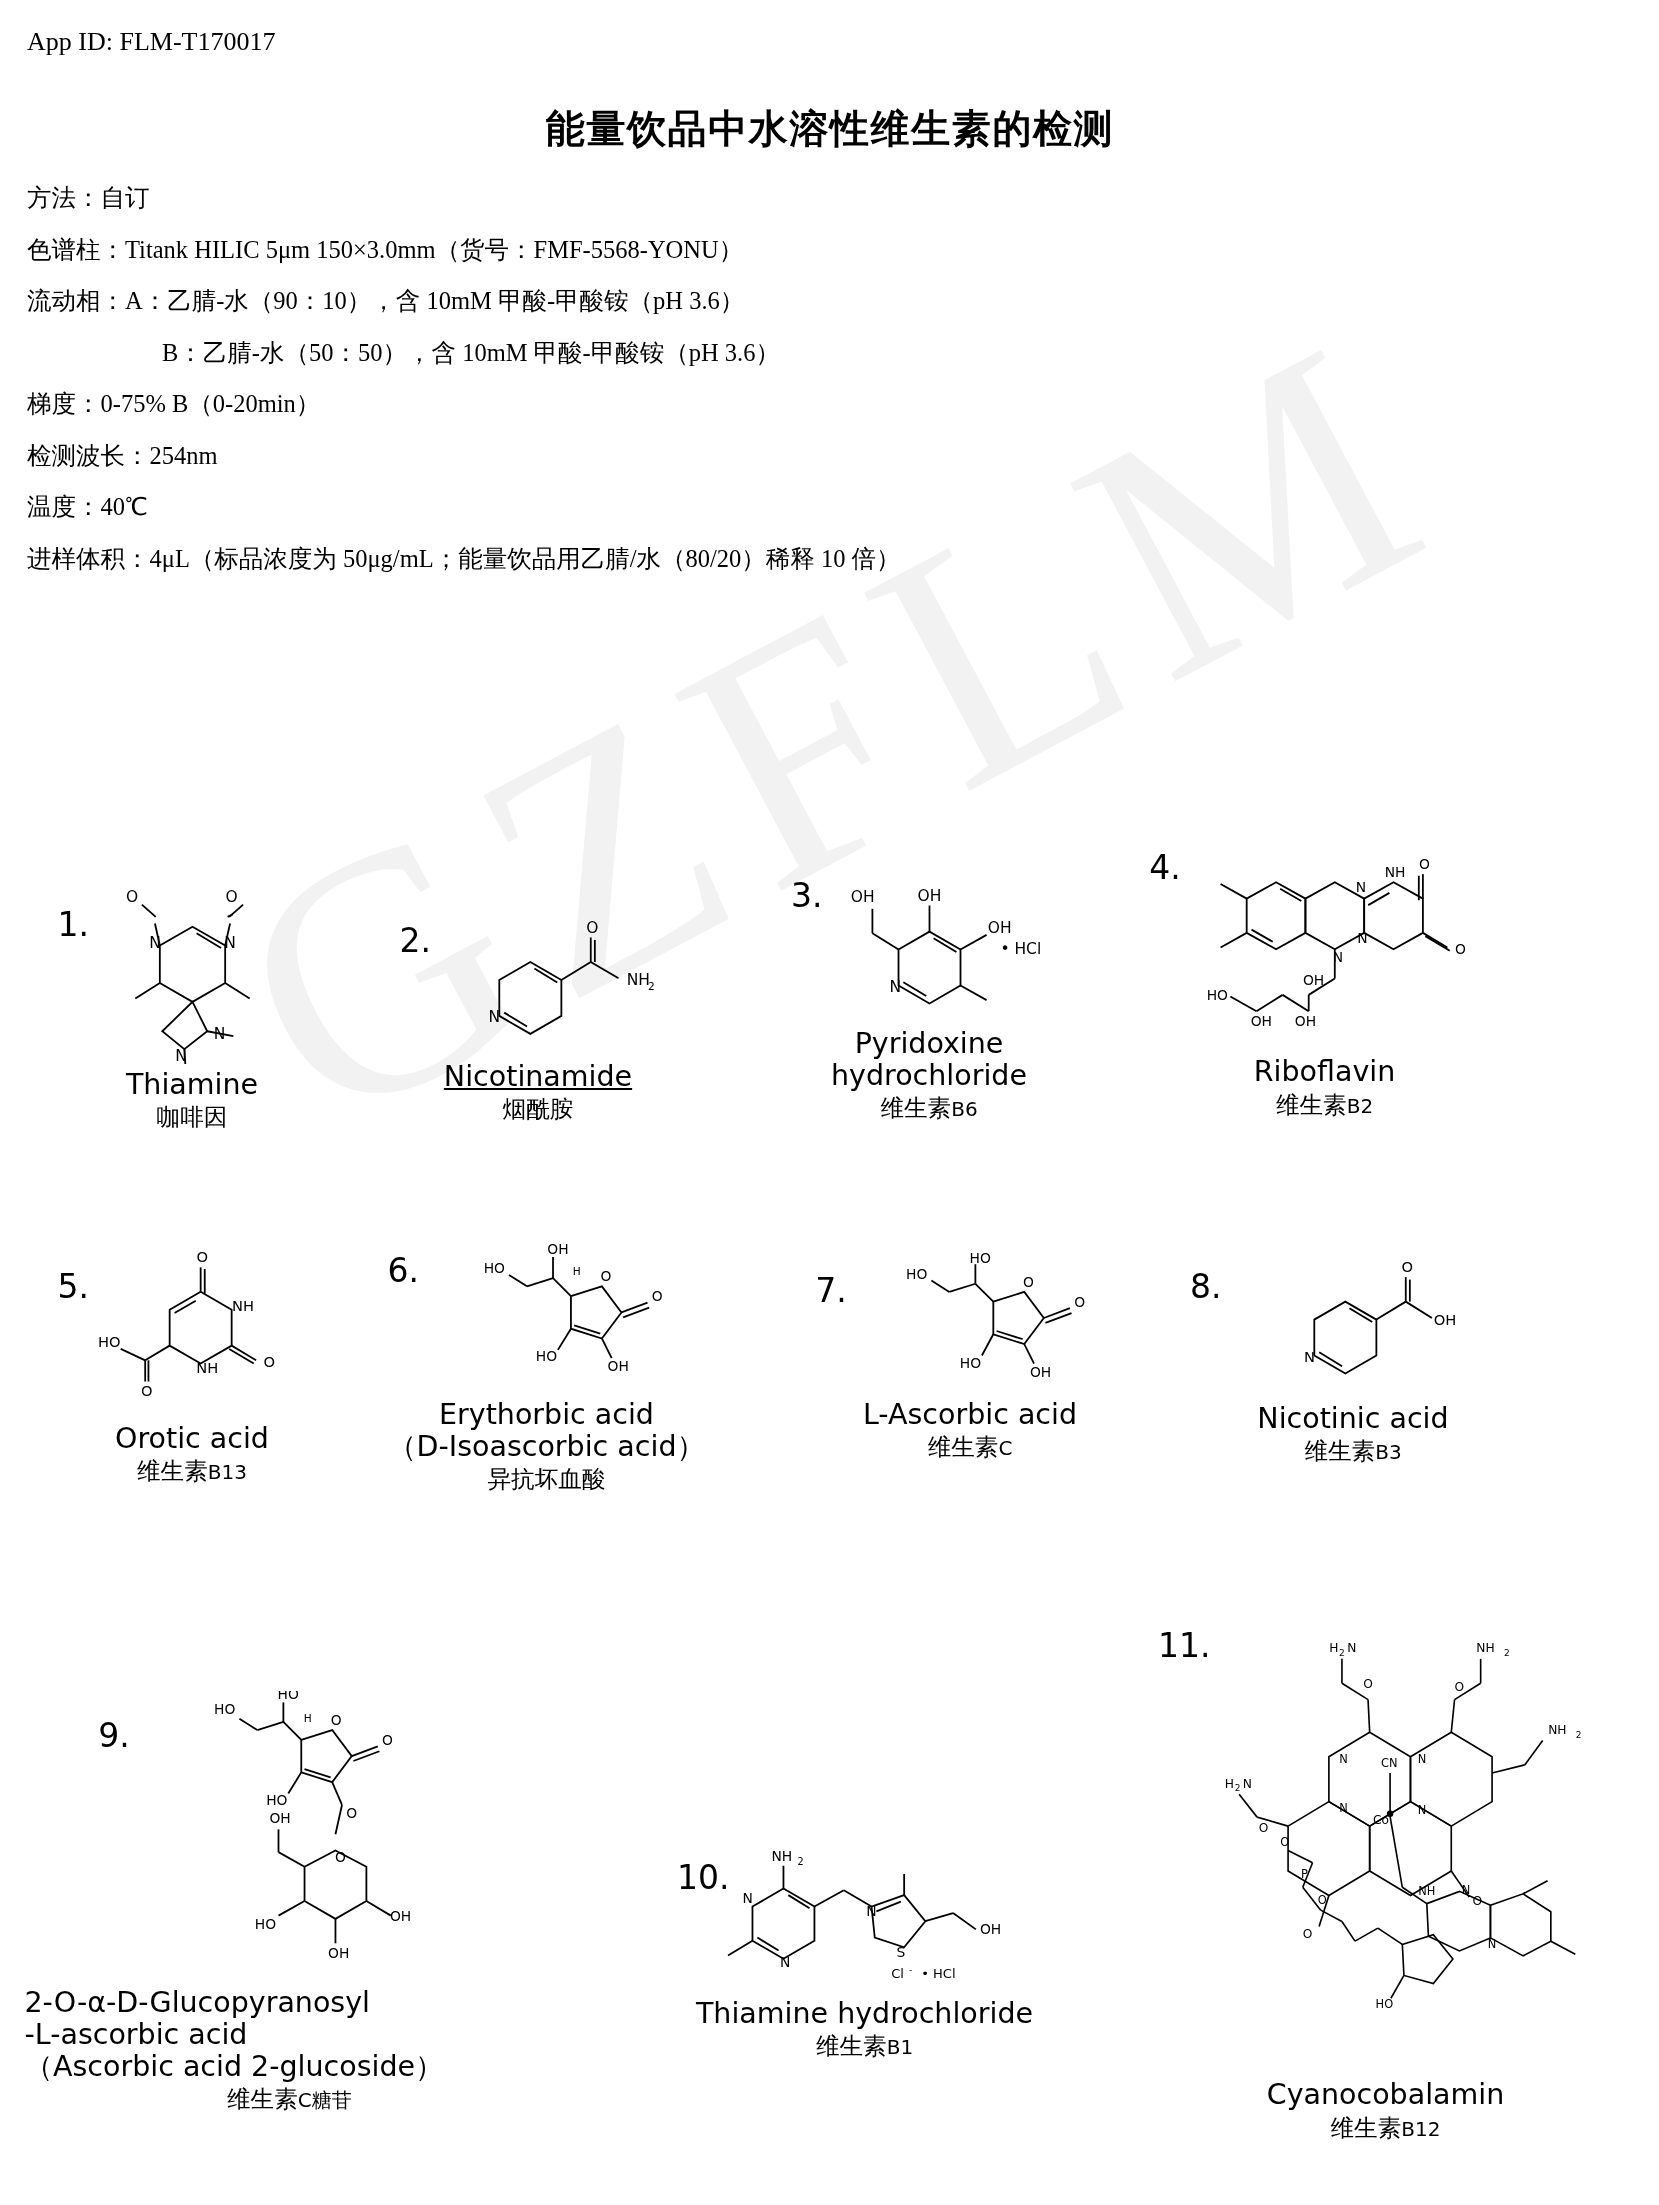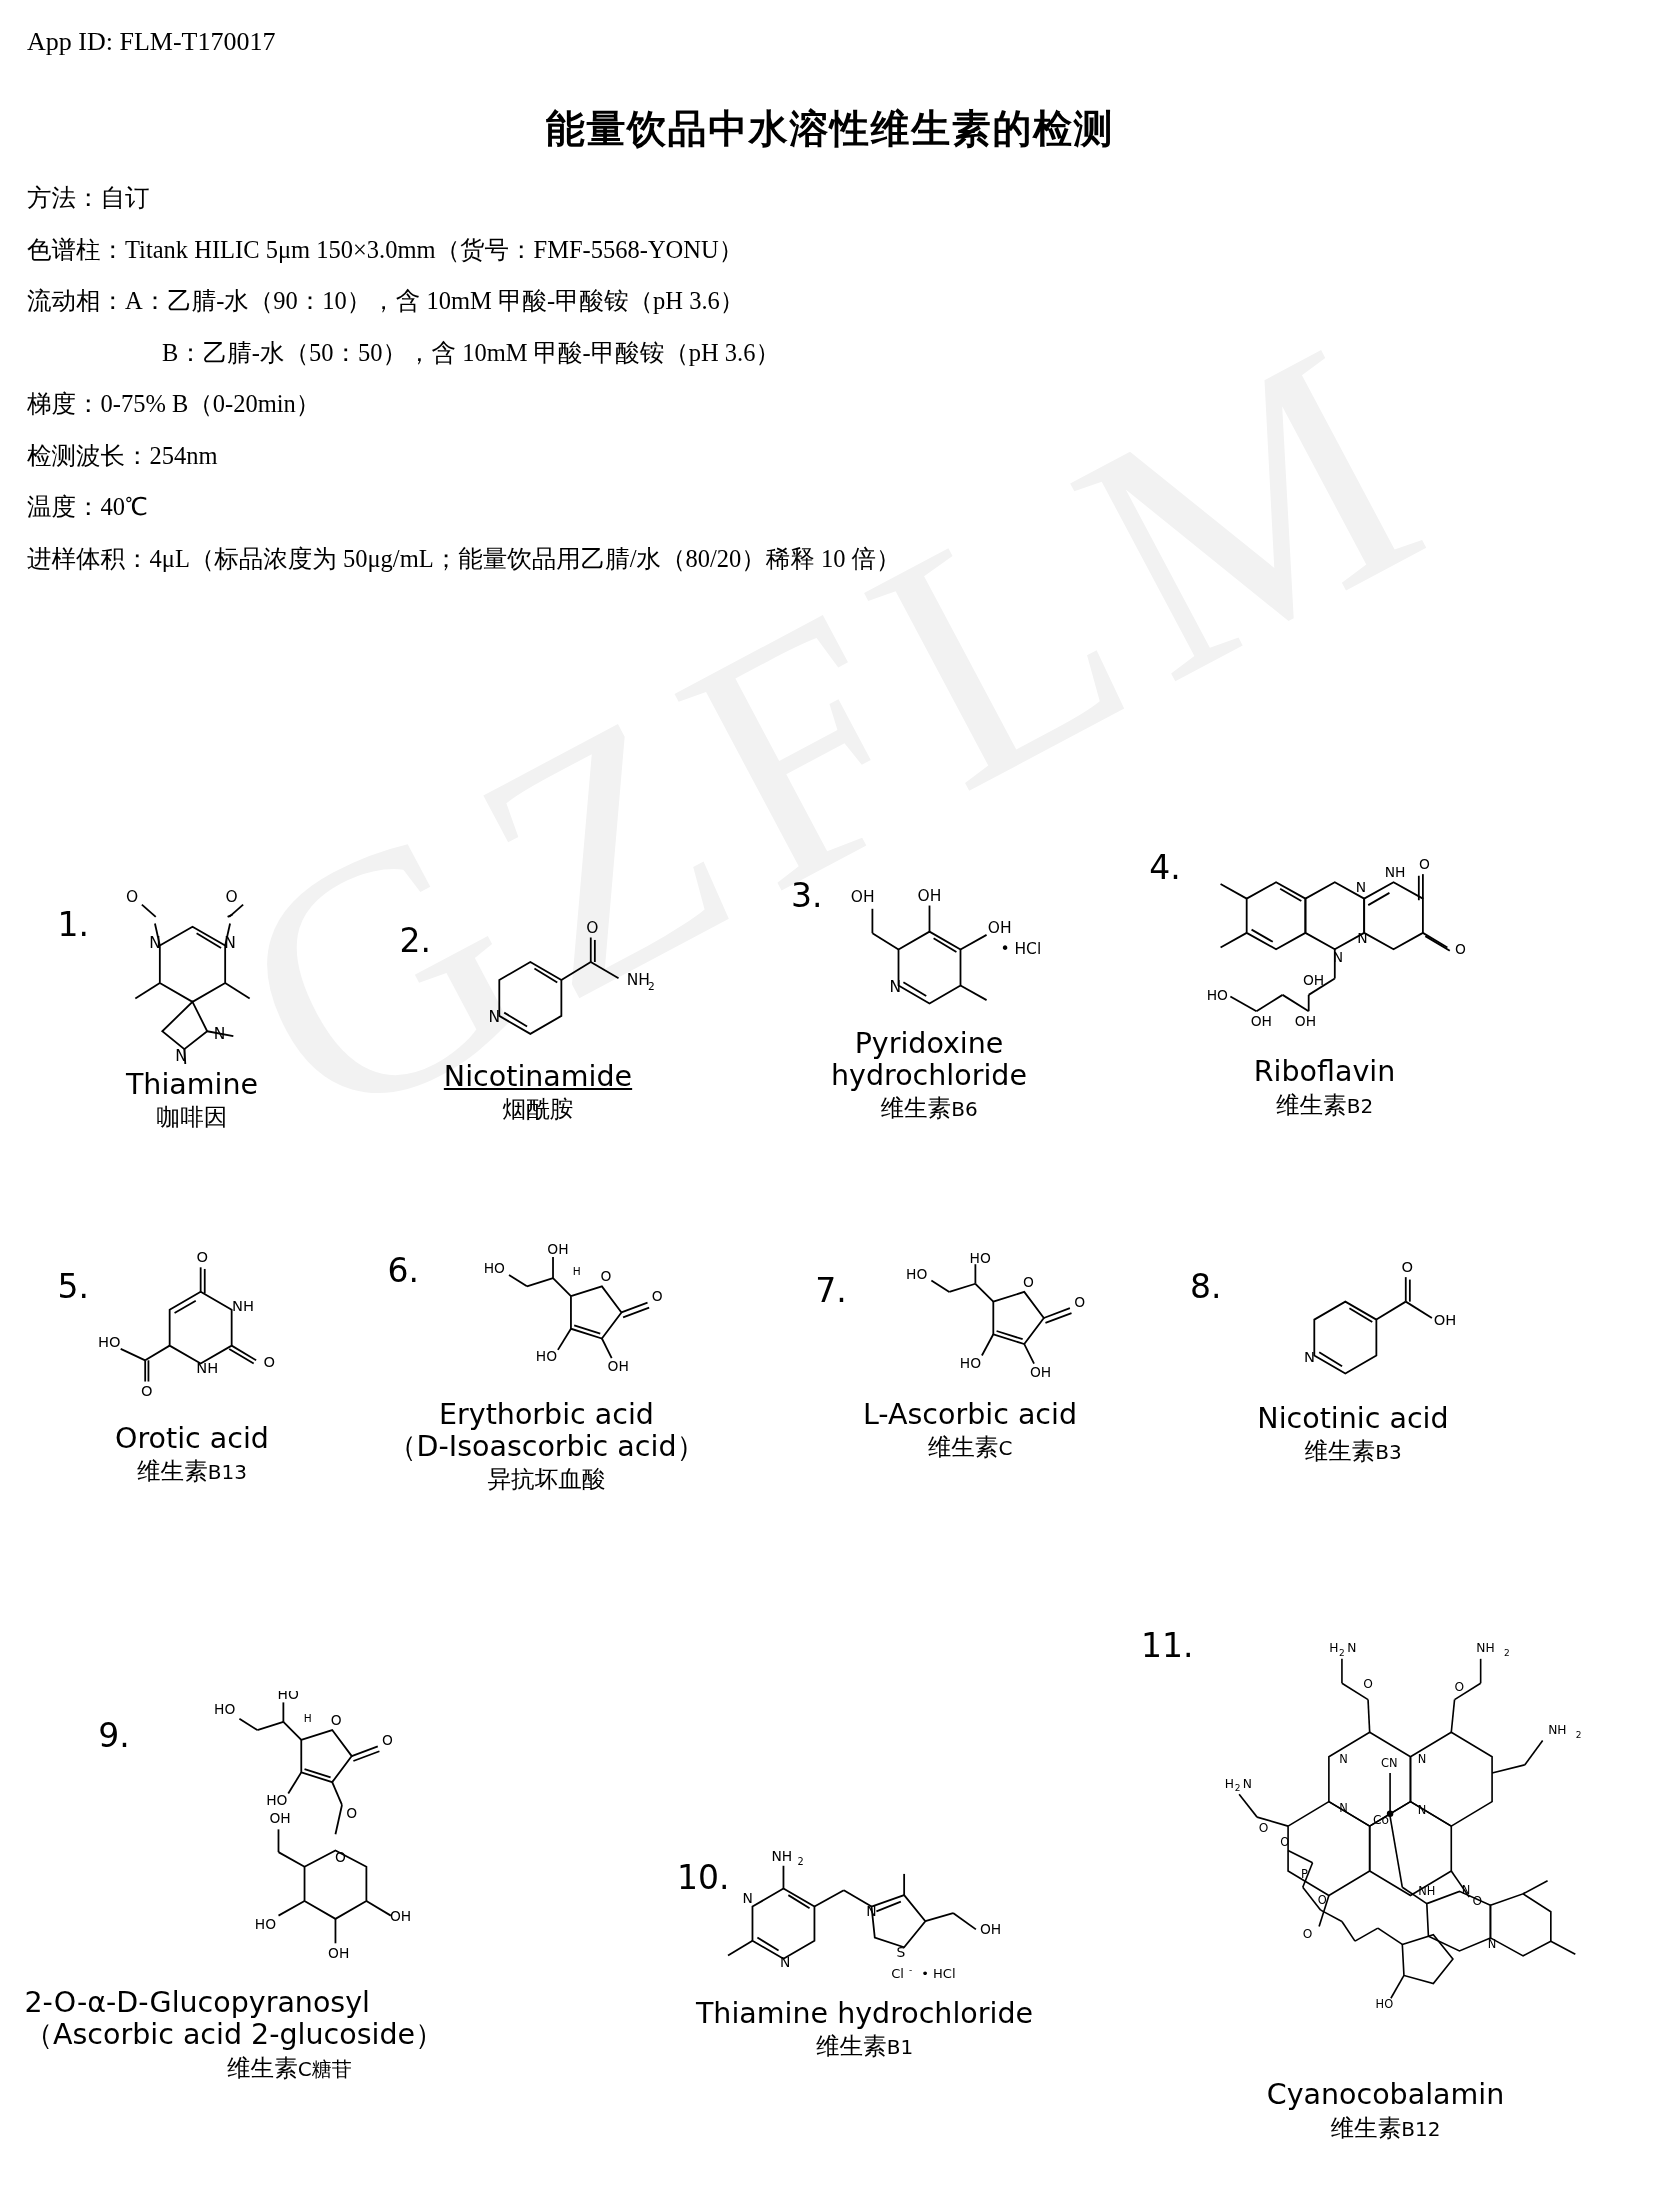--- a/index.html
+++ b/index.html
@@ -445,20 +445,21 @@
                 <text x="204" y="162" text-anchor="middle">OH</text>
                 <text x="186" y="292" text-anchor="middle">HO</text>
                 <text x="276" y="328" text-anchor="middle">OH</text>
                 <text x="352" y="282" text-anchor="middle">OH</text>
                 <text x="278" y="210" text-anchor="middle">O</text>
                 <text x="238" y="38" text-anchor="middle" font-size="13">H</text>
               </g>
             </svg>
           </div>
           <div class="name-en" style="margin-top:3.3px; text-align:left; padding-left:8.2px;">2-O-α-D-Glucopyranosyl</div>
+          <div class="name-en" style="text-align:left; padding-left:8.2px;">-L-ascorbic acid</div>
           <div class="name-en" style="text-align:left; padding-left:8.2px;">（Ascorbic acid 2-glucoside）</div>
           <div class="name-cn" style="text-align:center; padding-left:8.2px;">
             <span>维生素</span><span class="sub">C糖苷</span>
           </div>
         </div>
 
         <div class="cell" style="left:620px; top:196px; width:489px;">
           <div class="num" style="left:57px; top:20.4px;">10.</div>
           <div class="struct">
             <svg width="424" height="155" viewBox="0 0 520 190">
@@ -494,21 +495,21 @@
               </g>
             </svg>
           </div>
           <div class="name-en" style="margin-top:4.9px;">Thiamine hydrochloride</div>
           <div class="name-cn">
             <span>维生素</span><span class="sub">B1</span>
           </div>
         </div>
 
         <div class="cell" style="left:1141px; top:-24.5px; width:489px;">
-          <div class="num" style="left:0px; top:8.2px;">11.</div>
+          <div class="num" style="left:17px; top:8.2px;">11.</div>
           <div class="struct">
             <svg width="408" height="457" viewBox="0 0 500 560">
               <g stroke="#000" stroke-width="2" fill="none">
 
                 <polygon points="180,170 230,140 280,170 280,225 230,255 180,225"></polygon>
                 <polygon points="280,170 330,140 380,170 380,225 330,255 280,225"></polygon>
                 <polygon points="180,225 230,255 230,310 180,340 130,310 130,255"></polygon>
                 <polygon points="280,225 330,255 330,310 280,340 230,310 230,255"></polygon>
                 <circle cx="255" cy="240" r="3" fill="#000"></circle>
 

